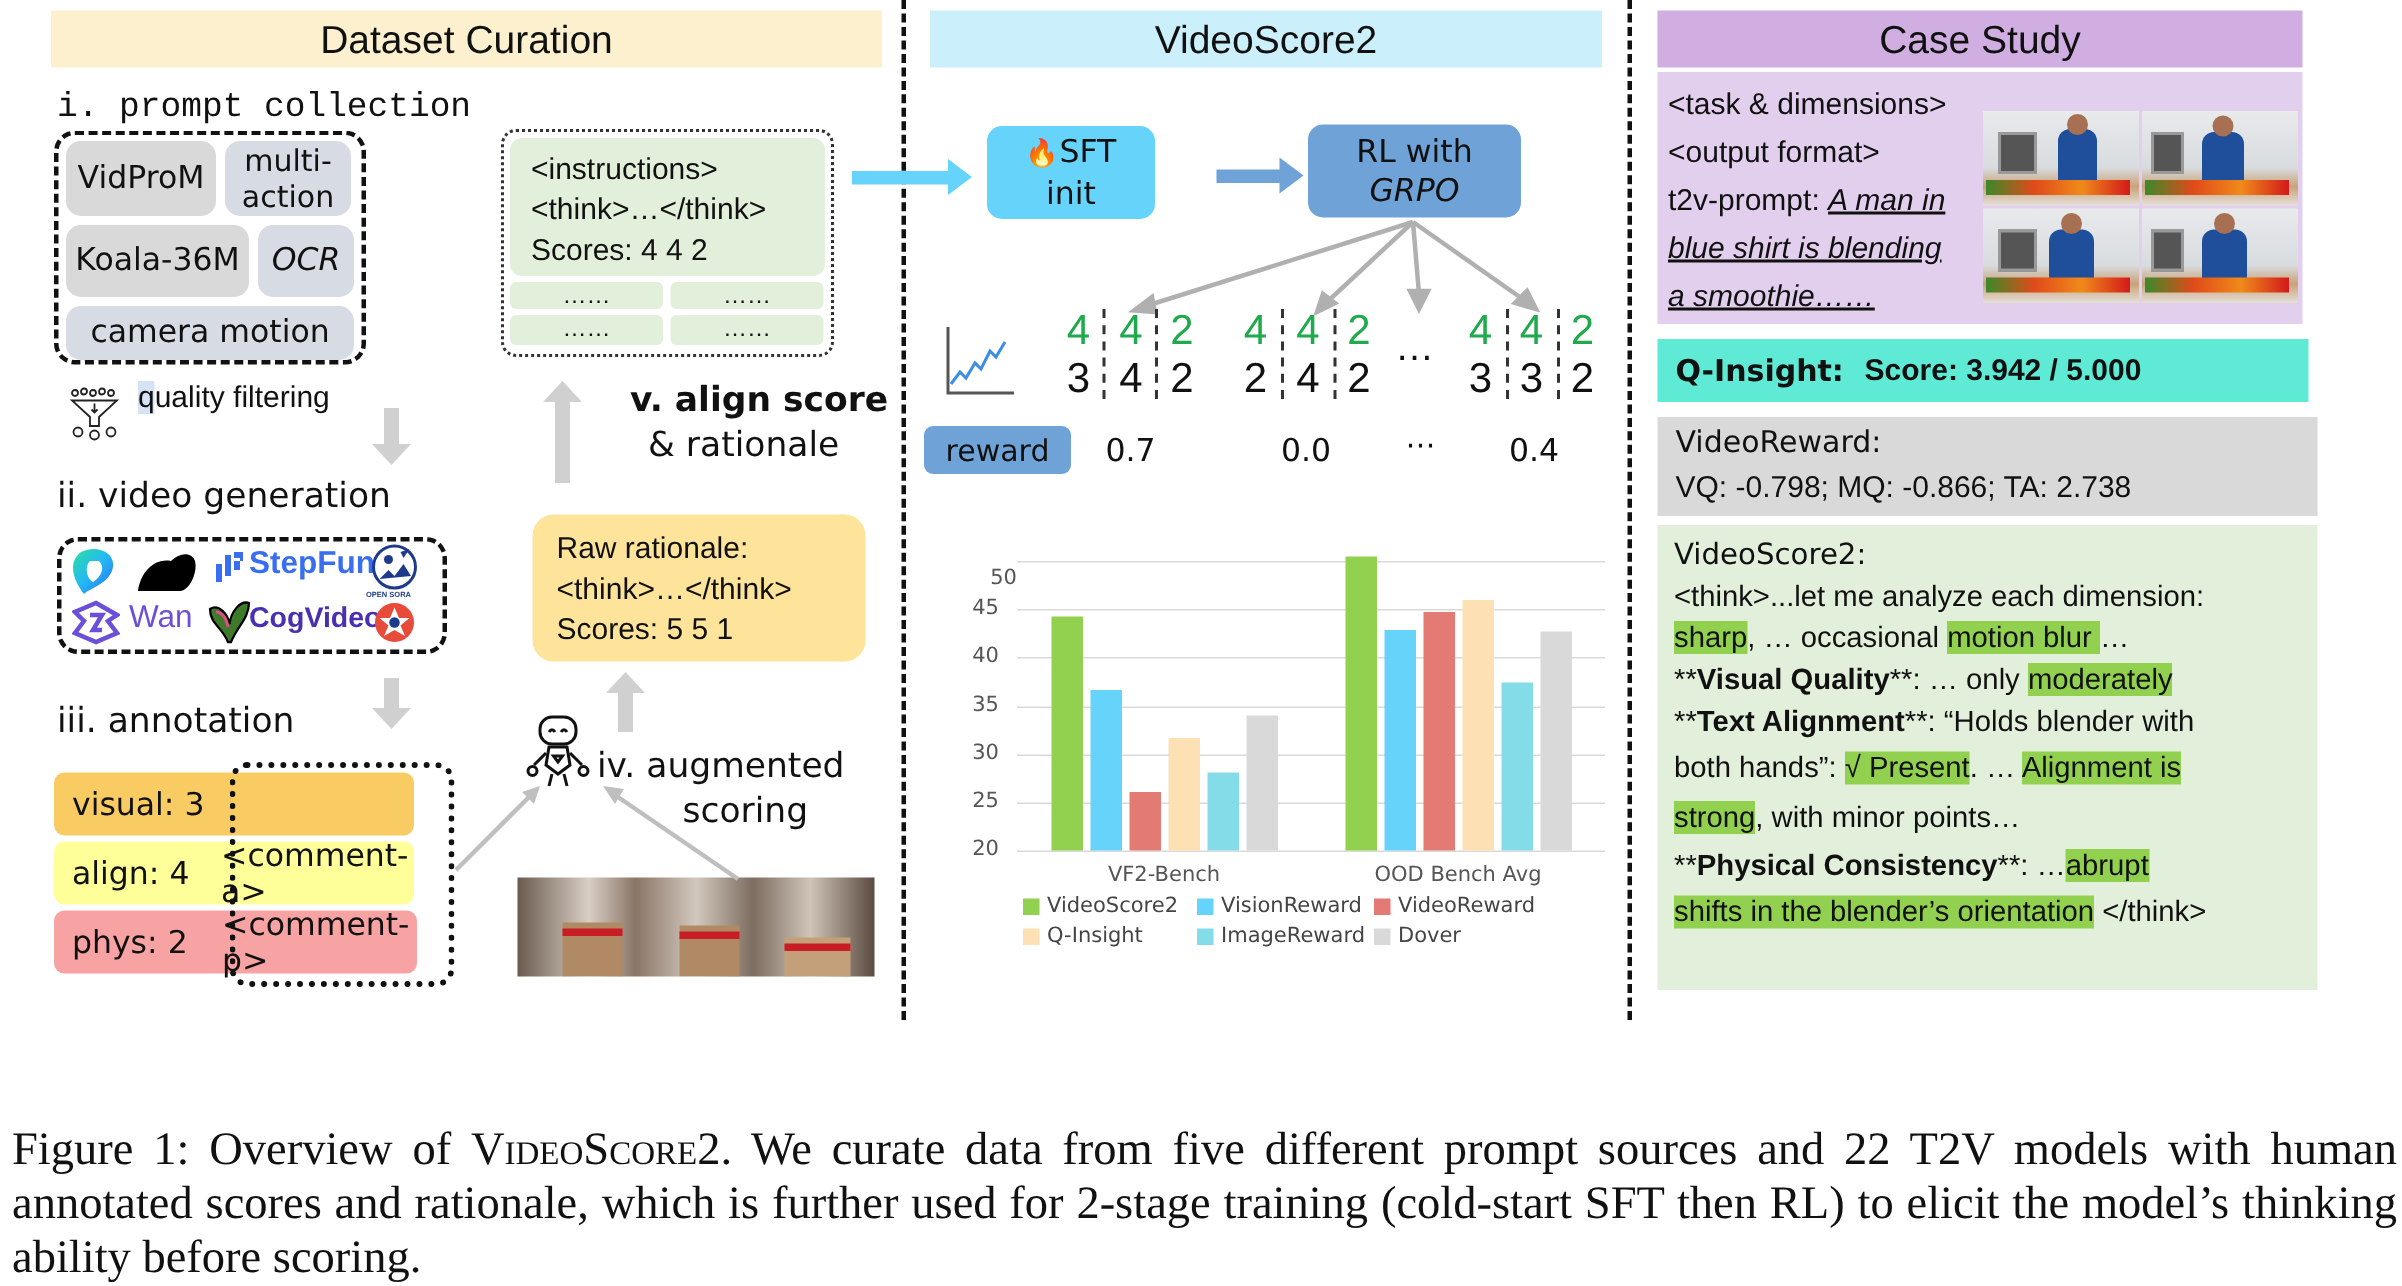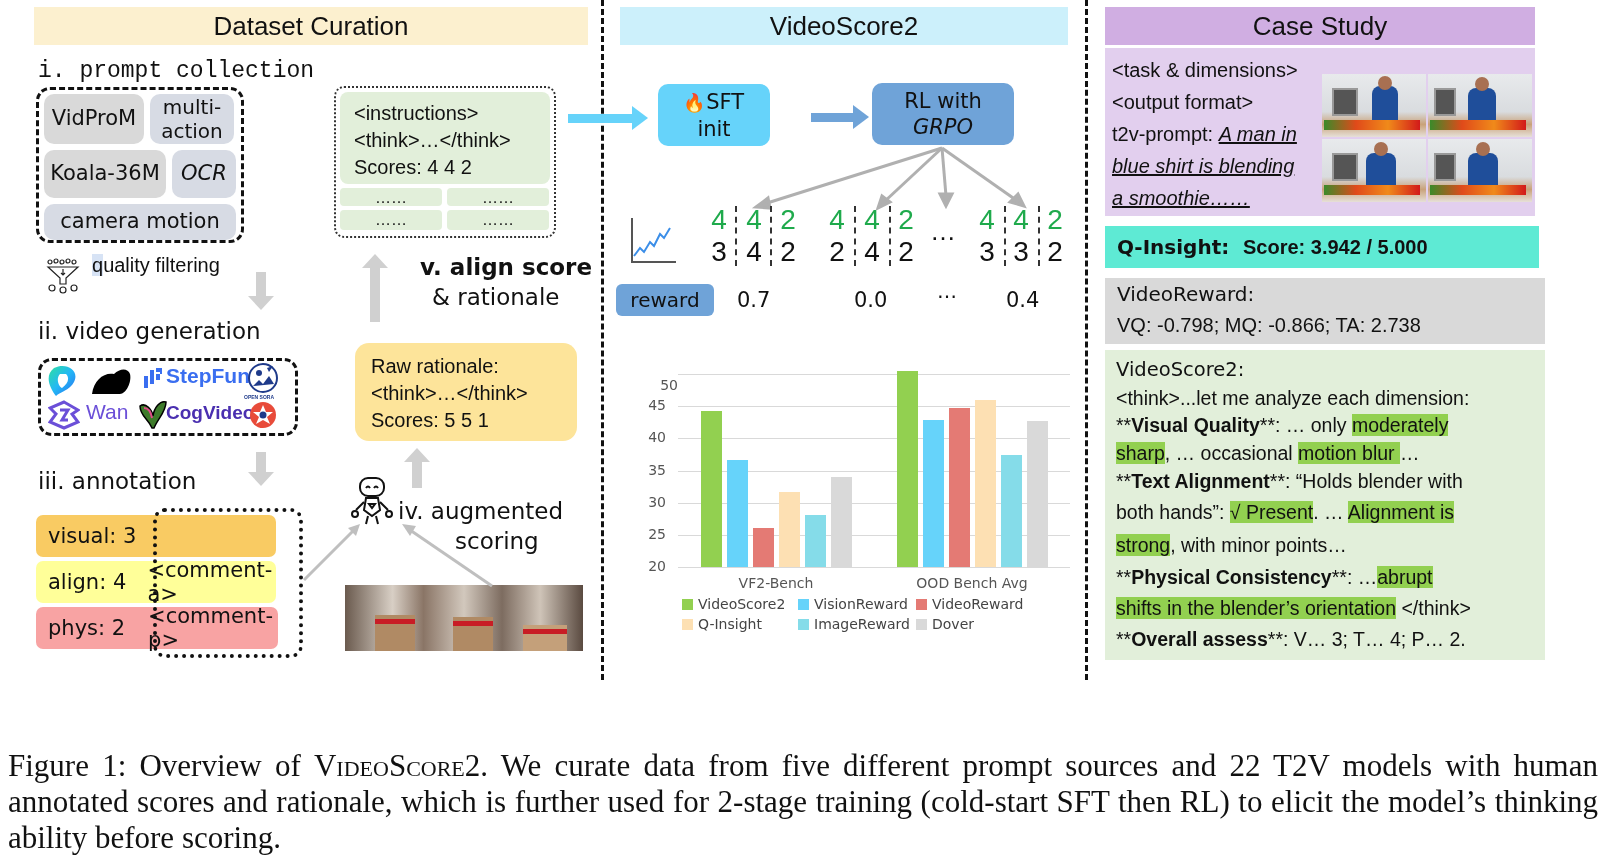--- a/index.html
+++ b/index.html
@@ -412,24 +412,23 @@
 
 <div class="case-box" style="left:1105px;top:278px;width:440px;height:66px;background:#d9d9d9;">
   <div class="abs hand" style="left:12px;top:4px;">VideoReward:</div>
   <div class="abs" style="left:12px;top:36px;white-space:nowrap;">VQ: -0.798; MQ: -0.866; TA: 2.738</div>
 </div>
 
 <div class="case-box" style="left:1105px;top:350px;width:440px;height:310px;background:#e2efda;">
   <div class="abs" style="left:11px;top:4px;">
     <div class="vs-line hand">VideoScore2:</div>
     <div class="vs-line" style="line-height:26px;">&lt;think&gt;...let me analyze each dimension:</div>
+    <div class="vs-line" style="line-height:28px;"><span class="hl">sharp</span><span>, … occasional </span><span class="hl">motion blur </span> <span>…</span></div>
     <div class="vs-line" style="line-height:28px;"><span>**</span><b>Visual Quality</b><span>**: … only </span><span class="hl">moderately </span></div>
-    <div class="vs-line" style="line-height:28px;"><span class="hl">sharp</span><span>, … occasional </span><span class="hl">motion blur </span> <span>…</span></div>
     <div class="vs-line" style="line-height:28px;"><span>**</span><b>Text Alignment</b><span>**: “Holds blender with</span></div>
     <div class="vs-line" style="line-height:34px;"><span>both hands”: </span><span class="hl">√ Present</span><span>. … </span><span class="hl">Alignment is </span></div>
     <div class="vs-line" style="line-height:32px;"><span class="hl">strong</span><span>, with minor points…</span></div>
     <div class="vs-line" style="line-height:32px;"><span>**</span><b>Physical Consistency</b><span>**: …</span><span class="hl">abrupt </span></div>
     <div class="vs-line" style="line-height:30px;"><span class="hl">shifts in the blender’s orientation</span><span> &lt;/think&gt;</span></div>
-    <div class="vs-line" style="line-height:32px;"><span>**</span><b>Overall assess</b><span>**: V… 3; T… 4; P… 2.</span></div>
   </div>
 </div>
 
 <div class="caption"><span>Figure 1: Overview of </span><span class="sc">VideoScore2</span><span>. We curate data from five different prompt sources and 22 T2V models with human annotated scores and rationale, which is further used for 2-stage training (cold-start SFT then RL) to elicit the model’s thinking ability before scoring.</span></div>
 
 </body></html>

